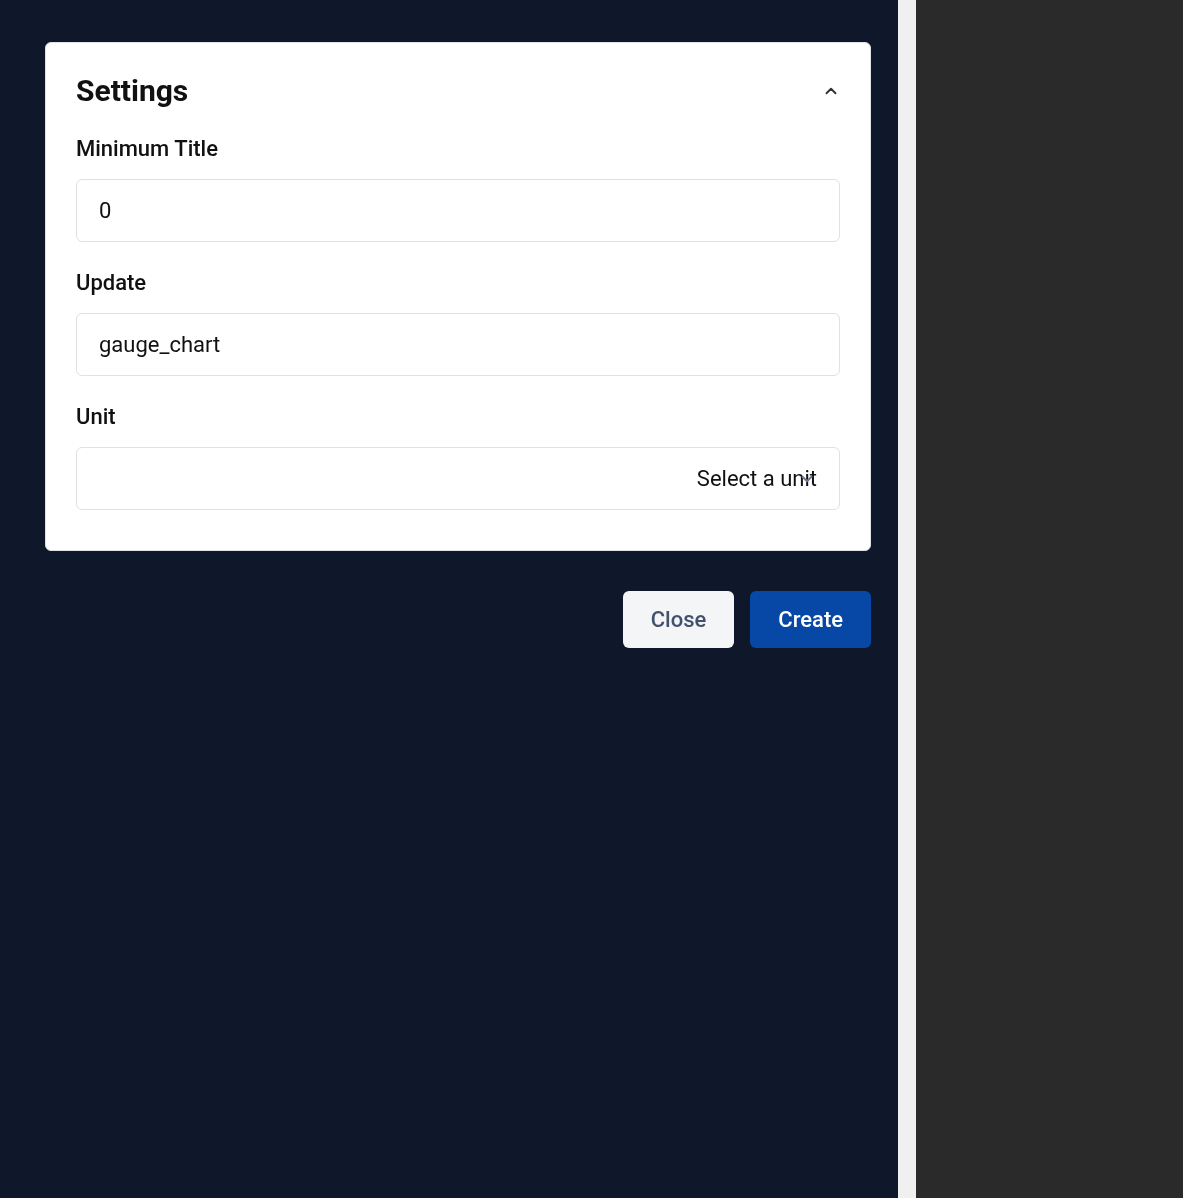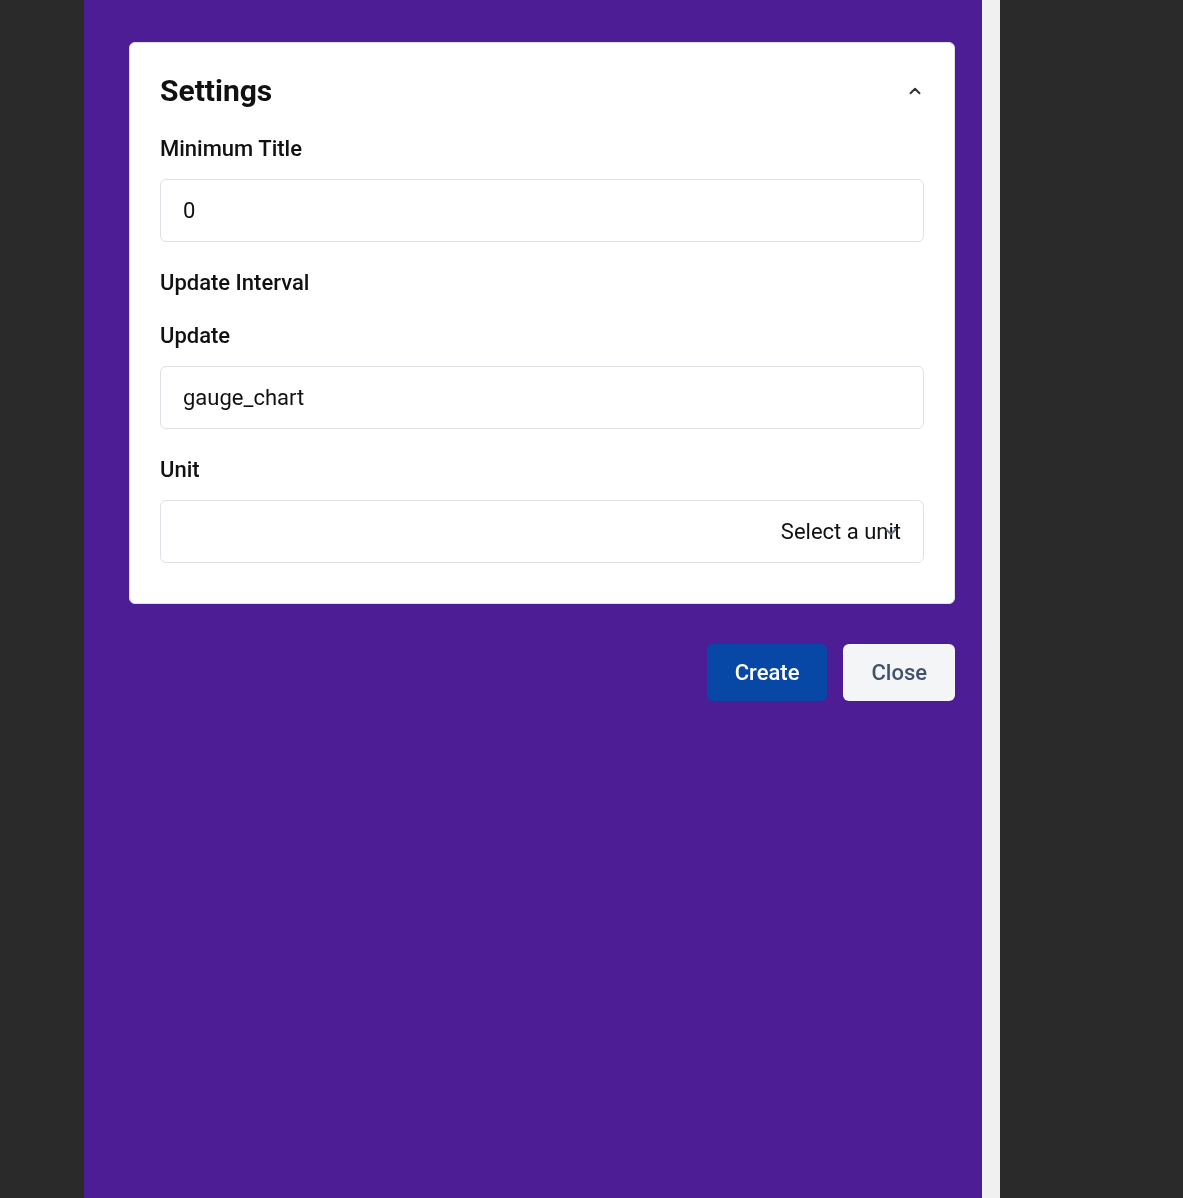--- a/index.html
+++ b/index.html
@@ -15,23 +15,22 @@
       position: relative;
       color: #172b4d;
     }
     .modal-backdrop {
       width: 100%;
       height: 100%;
       display: flex;
       justify-content: center;
     }
     .modal-container {
-      background: #4c1d95;
+      background: #0f172a;
       width: 916px;
-      margin-left: 84px;
       margin-right: auto;
       position: relative;
       padding: 0 45px;
     }
     .scrollbar-track {
       position: absolute;
       right: 0;
       top: 0;
       width: 18px;
       height: 100%;
@@ -159,21 +158,20 @@
         </span>
       </div>
 
       <div class="form-group">
         <label class="form-label">Minimum Title</label>
         <input type="text" class="form-input" value="0" style="">
       </div>
 
 
       <div class="form-group">
-        <label class="form-label">Update Interval</label>
       </div>
 
       <div class="form-group">
         <label class="form-label">Update</label>
         <input type="text" class="form-input" value="gauge_chart" style="">
       </div>
 
       <div class="form-group">
         <label class="form-label">Unit</label>
         <div class="select-wrapper">
@@ -183,17 +181,17 @@
           <span class="select-chevron">
             <svg viewBox="0 0 24 24" fill="none" stroke="#6b778c" stroke-width="2.5" stroke-linecap="round" stroke-linejoin="round">
               <polyline points="6 9 12 15 18 9"></polyline>
             </svg>
           </span>
         </div>
       </div>
     </div>
 
     <div class="modal-footer">
+      <button class="btn btn-close">Close</button>
       <button class="btn btn-create">Create</button>
-      <button class="btn btn-close">Close</button>
     </div>
   </div>
 </div>
 
 </body></html>

